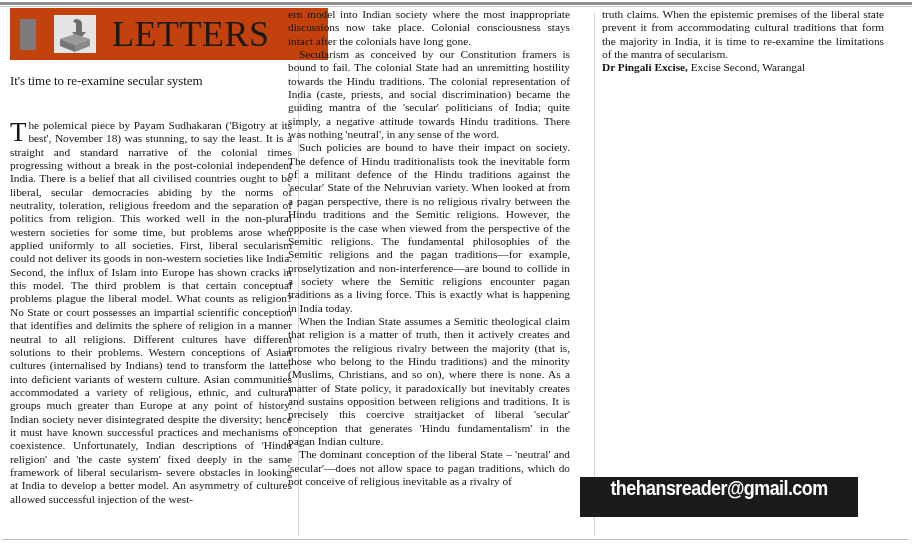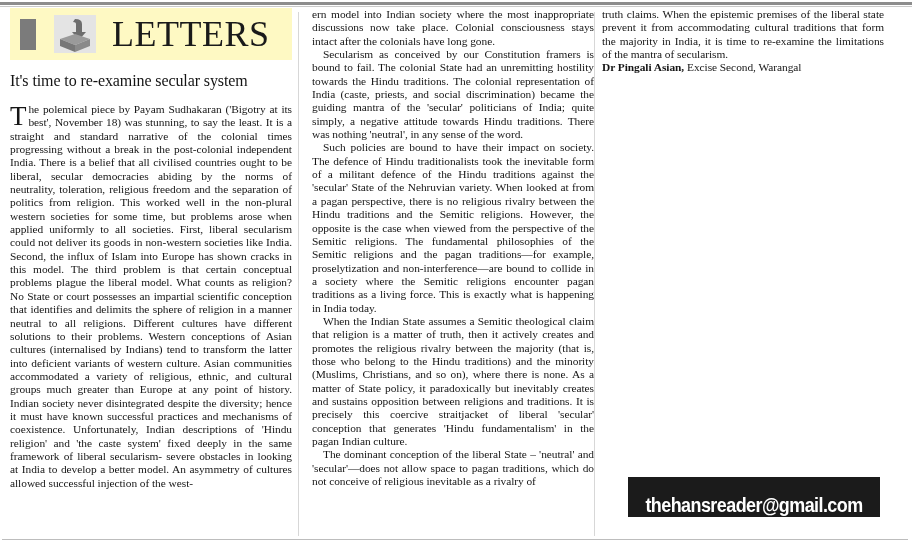--- a/index.html
+++ b/index.html
@@ -52,39 +52,39 @@
     width: 912px;
     height: 532px;
   }
 
   .col {
     position: absolute;
     top: 0;
     box-sizing: border-box;
   }
   .col-1 { left: 10px;  width: 282px; }
-  .col-2 { left: 312px; width: 282px; }
+  .col-2 { left: 288px; width: 282px; }
   .col-3 { left: 602px; width: 282px; }
 
   .col-rule {
     position: absolute;
     top: 4px;
     width: 1px;
     height: 524px;
     background: #d7d7d7;
   }
   .rule-a { left: 298px; }
   .rule-b { left: 594px; }
 
   
   .masthead {
     position: relative;
-    background: #fef9c3;
+    background: #c2410c;
     height: 52px;
-    width: 282px;
+    width: 318px;
     margin-bottom: 8px;
     display: flex;
     align-items: center;
     padding-left: 10px;
     box-sizing: border-box;
     gap: 12px;
   }
   .mast-block {
     width: 16px;
     height: 31px;
@@ -104,24 +104,24 @@
     letter-spacing: 0.5px;
     color: #1a1a1a;
     margin-left: 4px;
     line-height: 1;
     white-space: nowrap;
   }
 
   
   .headline {
     font-family: "Liberation Serif", serif;
-    font-size: 16px;
+    font-size: 13px;
     line-height: 25px;
     color: #141414;
-    margin: 4px 0 10px 0;
+    margin: 4px 0 26px 0;
     font-weight: normal;
     letter-spacing: -0.1px;
   }
 
   
   .body-text p {
     margin: 0;
     font-size: 11.4px;
     line-height: 13.35px;
     text-align: justify;
@@ -148,27 +148,27 @@
     font-size: 11.4px;
     line-height: 13.35px;
     text-align: right;
     color: #151515;
   }
   .byline b { font-weight: bold; }
 
   
   .email-banner {
     position: absolute;
-    left: 628px;
+    left: 580px;
     top: 477px;
-    width: 252px;
+    width: 278px;
     height: 40px;
     background: #1b1b1b;
     display: flex;
-    align-items: flex-end;
+    align-items: flex-start;
     justify-content: center;
   }
   .email-banner span {
     color: #ffffff;
     font-family: "Liberation Sans", sans-serif;
     font-weight: bold;
     font-size: 19.5px;
     letter-spacing: -0.6px;
     transform: scaleX(0.92);
     white-space: nowrap;
@@ -214,21 +214,21 @@
       <p class="indent">Secularism as conceived by our Constitution framers is bound to fail. The colonial State had an unremitting hostility towards the Hindu traditions. The colonial representation of India (caste, priests, and social discrimination) became the guiding mantra of the 'secular' politicians of India; quite simply, a negative attitude towards Hindu traditions. There was nothing 'neutral', in any sense of the word.</p>
       <p class="indent">Such policies are bound to have their impact on society. The defence of Hindu traditionalists took the inevitable form of a militant defence of the Hindu traditions against the 'secular' State of the Nehruvian variety. When looked at from a pagan perspective, there is no religious rivalry between the Hindu traditions and the Semitic religions. However, the opposite is the case when viewed from the perspective of the Semitic religions. The fundamental philosophies of the Semitic religions and the pagan traditions—for example, proselytization and non-interference—are bound to collide in a society where the Semitic religions encounter pagan traditions as a living force. This is exactly what is happening in India today.</p>
       <p class="indent">When the Indian State assumes a Semitic theological claim that religion is a matter of truth, then it actively creates and promotes the religious rivalry between the majority (that is, those who belong to the Hindu traditions) and the minority (Muslims, Christians, and so on), where there is none. As a matter of State policy, it paradoxically but inevitably creates and sustains opposition between religions and traditions. It is precisely this coercive straitjacket of liberal 'secular' conception that generates 'Hindu fundamentalism' in the pagan Indian culture.</p>
       <p class="indent">The dominant conception of the liberal State – 'neutral' and 'secular'—does not allow space to pagan traditions, which do not conceive of religious inevitable as a rivalry of</p>
     </div>
   </div>
 
   <div class="col col-3">
     <div class="body-text">
       <p>truth claims. When the epistemic premises of the liberal state prevent it from accommodating cultural traditions that form the majority in India, it is time to re-examine the limitations of the mantra of secularism.</p>
-      <p class="byline"><b>Dr Pingali Asian,</b><span> Excise Second, Warangal</span></p>
+      <p class="byline"><b>Dr Pingali Excise,</b><span> Excise Second, Warangal</span></p>
     </div>
   </div>
 
 </div>
 
 <div class="email-banner">
   <span>thehansreader@gmail.com</span>
 </div>
 
 <div class="bottom-rule"></div>

